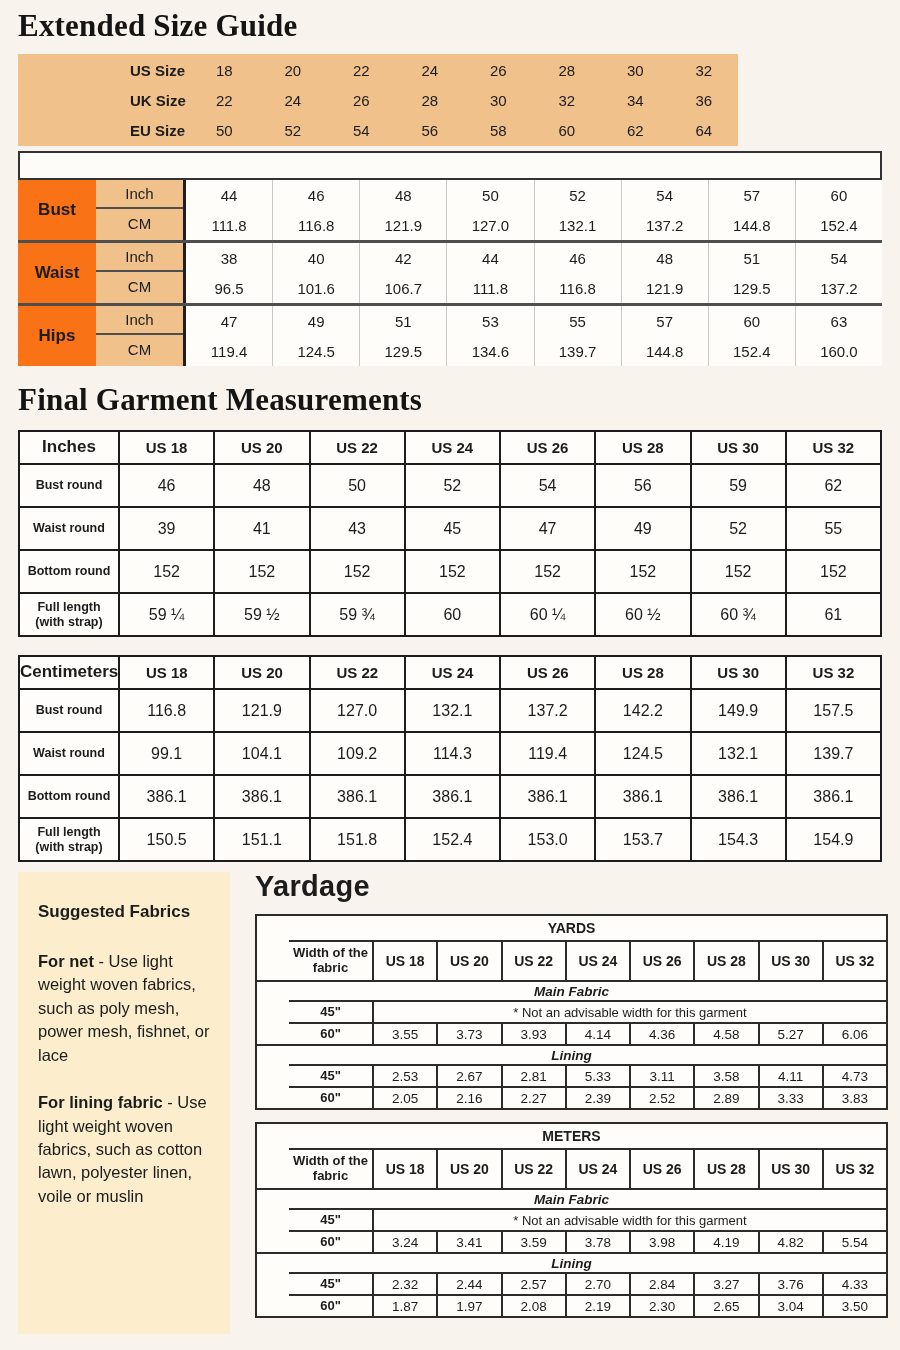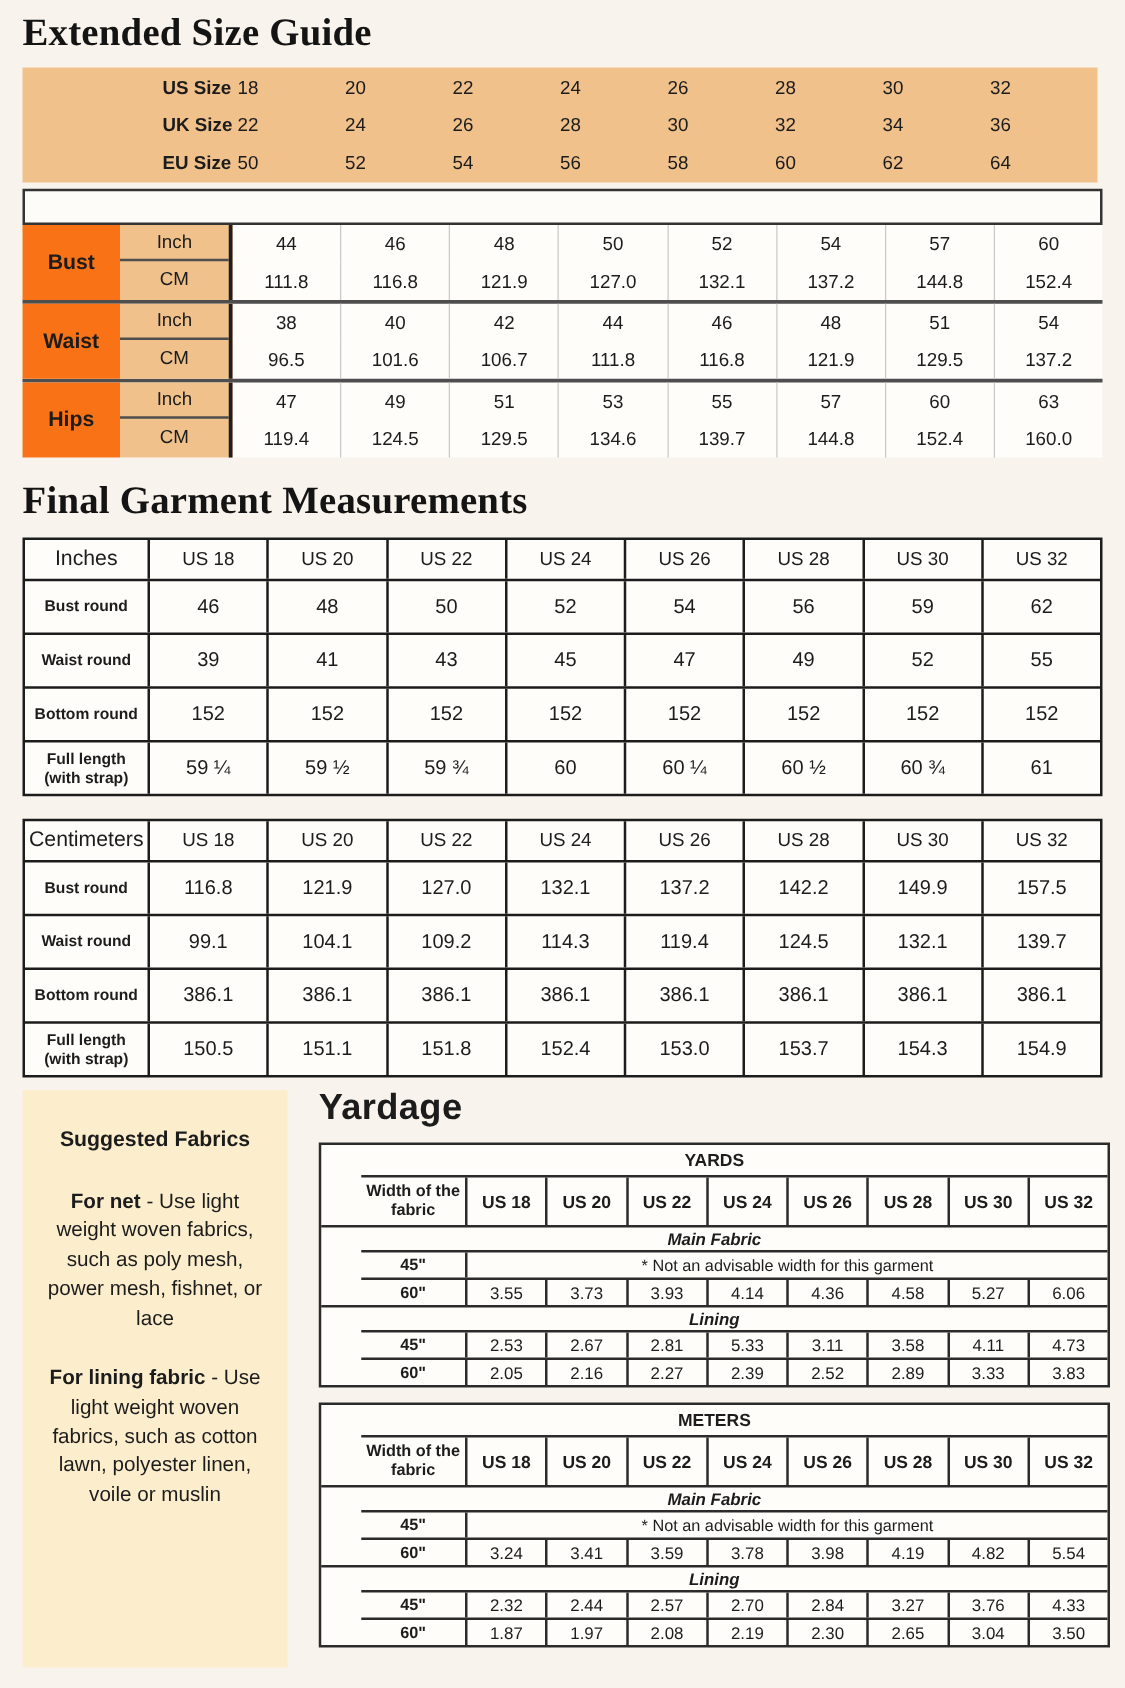--- a/index.html
+++ b/index.html
@@ -13,24 +13,24 @@
   }
   .serif-title {
     font-family: "Liberation Serif", serif;
     font-weight: 700;
     font-size: 31px;
     margin: 8px 0 10px 18px;
     color: #141414;
     letter-spacing: 0.2px;
   }
   
-  .sizes-table { width: 860px; margin-left: 18px; background: #f1c18c; padding: 1px 0; }
+  .sizes-table { width: 720px; margin-left: 18px; background: #f1c18c; padding: 1px 0; }
   .srow { display: flex; height: 30px; align-items: center; }
   .slabel { width: 172px; padding-left: 112px; font-weight: 700; font-size: 15px; }
-  .scell { flex: 1; font-size: 15px; }
+  .scell { flex: 1; text-align: center; font-size: 15px; }
   .empty-box {
     width: 864px; margin: 5px 0 0 18px; height: 29px;
     border: 2px solid #333; background: #fefcf8;
   }
   
   .meas-table { width: 864px; margin-left: 18px; background: #fefdfa; }
   .mgroup { display: flex; }
   .mgroup + .mgroup { border-top: 3px solid #4e4e4e; }
   .mlabel {
     width: 78px; background: #f97316;
@@ -49,27 +49,27 @@
   .gtable { width: 864px; margin-left: 18px; border: 2px solid #1c1c1c; background: #fefdfa; }
   .gtable + .gtable { margin-top: 18px; }
   .grow { display: flex; }
   .grow + .grow { border-top: 2px solid #1c1c1c; }
   .gcell {
     flex: 1; display: flex; align-items: center; justify-content: center;
     font-size: 16px; border-right: 2px solid #1c1c1c; min-height: 41px;
   }
   .grow .gcell:last-child { border-right: none; }
   .glabel { flex: 0 0 100px; flex-direction: column; font-weight: 700; font-size: 12.5px; line-height: 1.2; text-align: center; }
-  .ghead .gcell { min-height: 31px; font-weight: 400; font-size: 15px; }
+  .ghead .gcell { min-height: 31px; font-weight: 700; font-size: 15px; }
   .ghead .glabel { font-size: 17px; }
   
   .ysection { display: flex; margin-top: 10px; }
   .fabrics {
     width: 212px; margin-left: 18px; margin-top: 0px;
-    background: #fceecd; padding: 30px 20px; height: 462px; text-align: center;
+    background: #fceecd; padding: 30px 20px; height: 462px;
   }
   .fab-title { font-weight: 700; font-size: 17px; margin-bottom: 28px; }
   .fab-p { font-size: 16.5px; line-height: 1.42; margin-bottom: 24px; }
   .fab-lead { font-weight: 700; }
   .ycol { margin-left: 25px; width: 633px; }
   .ytitle { font-weight: 700; font-size: 29px; margin: -2px 0 11px 0; letter-spacing: 0.3px; }
   .ytable { width: 633px; border: 2px solid #2b2b2b; background: #fefdfa; }
   .ytable + .ytable { margin-top: 12px; }
   .ytable > * + * { border-top: 2px solid #2b2b2b; }
   .yt-title { height: 24px; display: flex; align-items: center; justify-content: center; font-weight: 700; font-size: 14px; }

